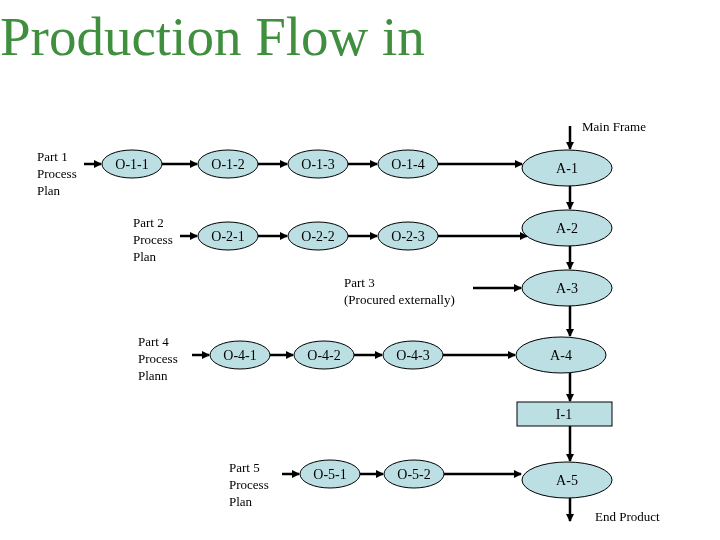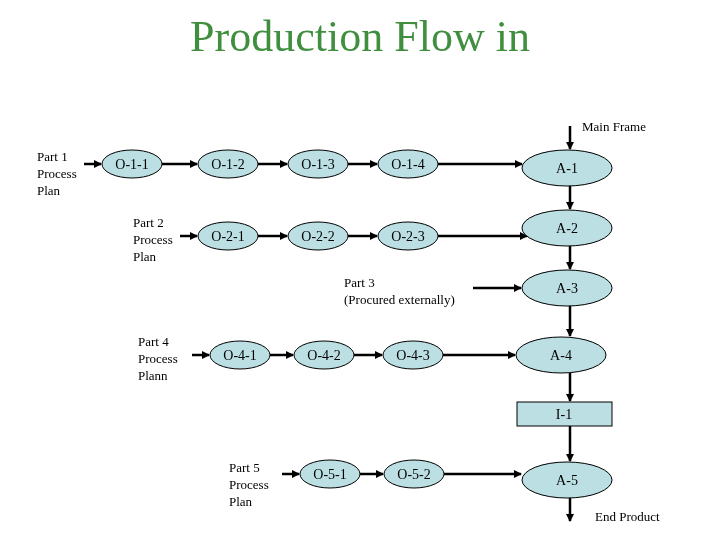--- a/index.html
+++ b/index.html
@@ -1,20 +1,20 @@
 <!DOCTYPE html>
 <html><head>
 <meta charset="utf-8">
 <style>
   html, body { margin: 0; padding: 0; background: #ffffff; }
   body { width: 720px; height: 540px; position: relative; overflow: hidden;
          font-family: "Liberation Serif", "DejaVu Serif", serif; }
   #title {
-    position: absolute; left: 0; top: 14px; width: 720px; text-align: center;
-    font-size: 44px; line-height: 46px; color: #3f8f3f;
+    position: absolute; left: 0; top: 14px; width: 720px; text-align: left;
+    font-size: 55px; line-height: 46px; color: #3f8f3f;
   }
   #diagram { position: absolute; left: 0; top: 0; }
   .node-text { font-family: "Liberation Serif", "DejaVu Serif", serif; font-size: 14px; fill: #000; }
   .label-text { font-family: "Liberation Serif", "DejaVu Serif", serif; font-size: 13px; fill: #000; }
 </style>
 </head>
 <body>
 
 <div id="title" style="color: rgb(63, 143, 63);">
   <div>Production Flow in</div>

